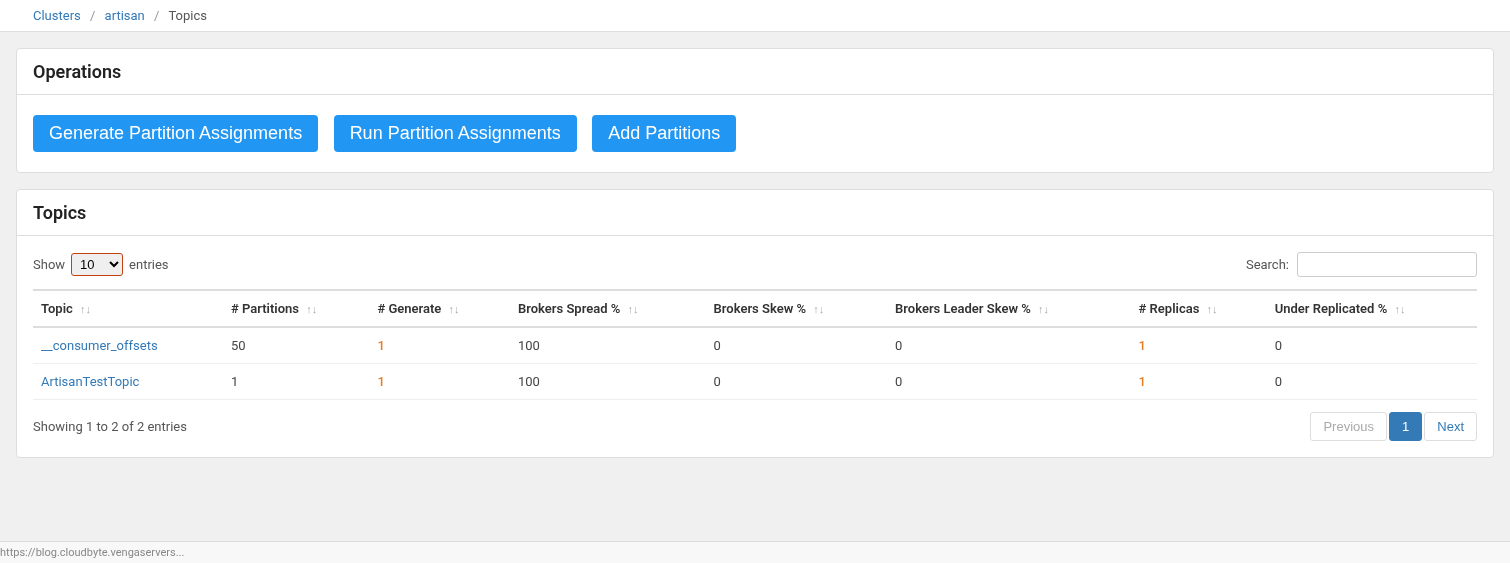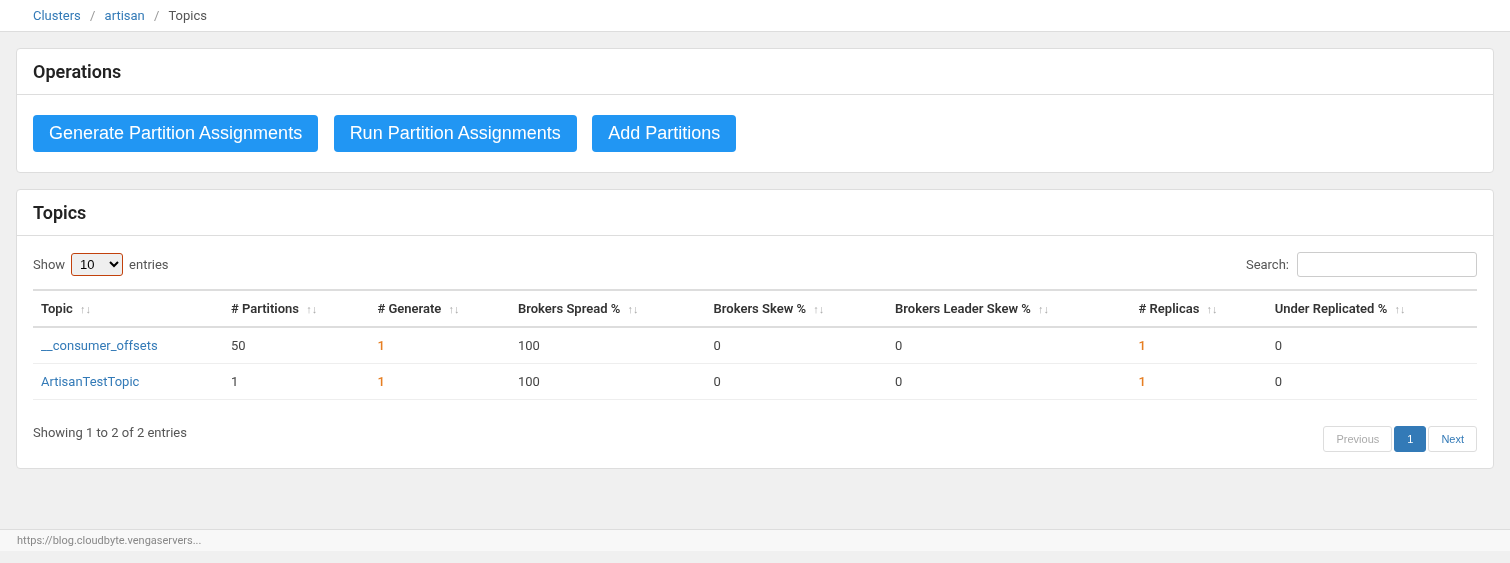--- a/index.html
+++ b/index.html
@@ -147,42 +147,41 @@
       display: flex;
       align-items: center;
       gap: 2px;
     }
     .pagination button {
       padding: 6px 12px;
       border: 1px solid #ddd;
       background: #fff;
       color: #337ab7;
       cursor: pointer;
-      font-size: 11px;
+      font-size: 13px;
       border-radius: 3px;
-      margin-top: 14px;
     }
     .pagination button.active {
       background: #337ab7;
       color: #fff;
       border-color: #337ab7;
     }
     .pagination button.disabled {
       color: #aaa;
       cursor: default;
     }
 
     .status-url-bar {
       background: #f8f8f8;
       border-top: 1px solid #ddd;
-      padding: 4px 17px;
+      padding: 4px 0;
       font-size: 11px;
       color: #888;
       position: fixed;
-      bottom: 12px;
+      bottom: 0;
       left: 0;
       right: 0;
     }
   </style>
 </head>
 <body>
 
 <div class="breadcrumb-bar">
   <a href="#">Clusters</a>
   <span class="breadcrumb-sep">/</span>

